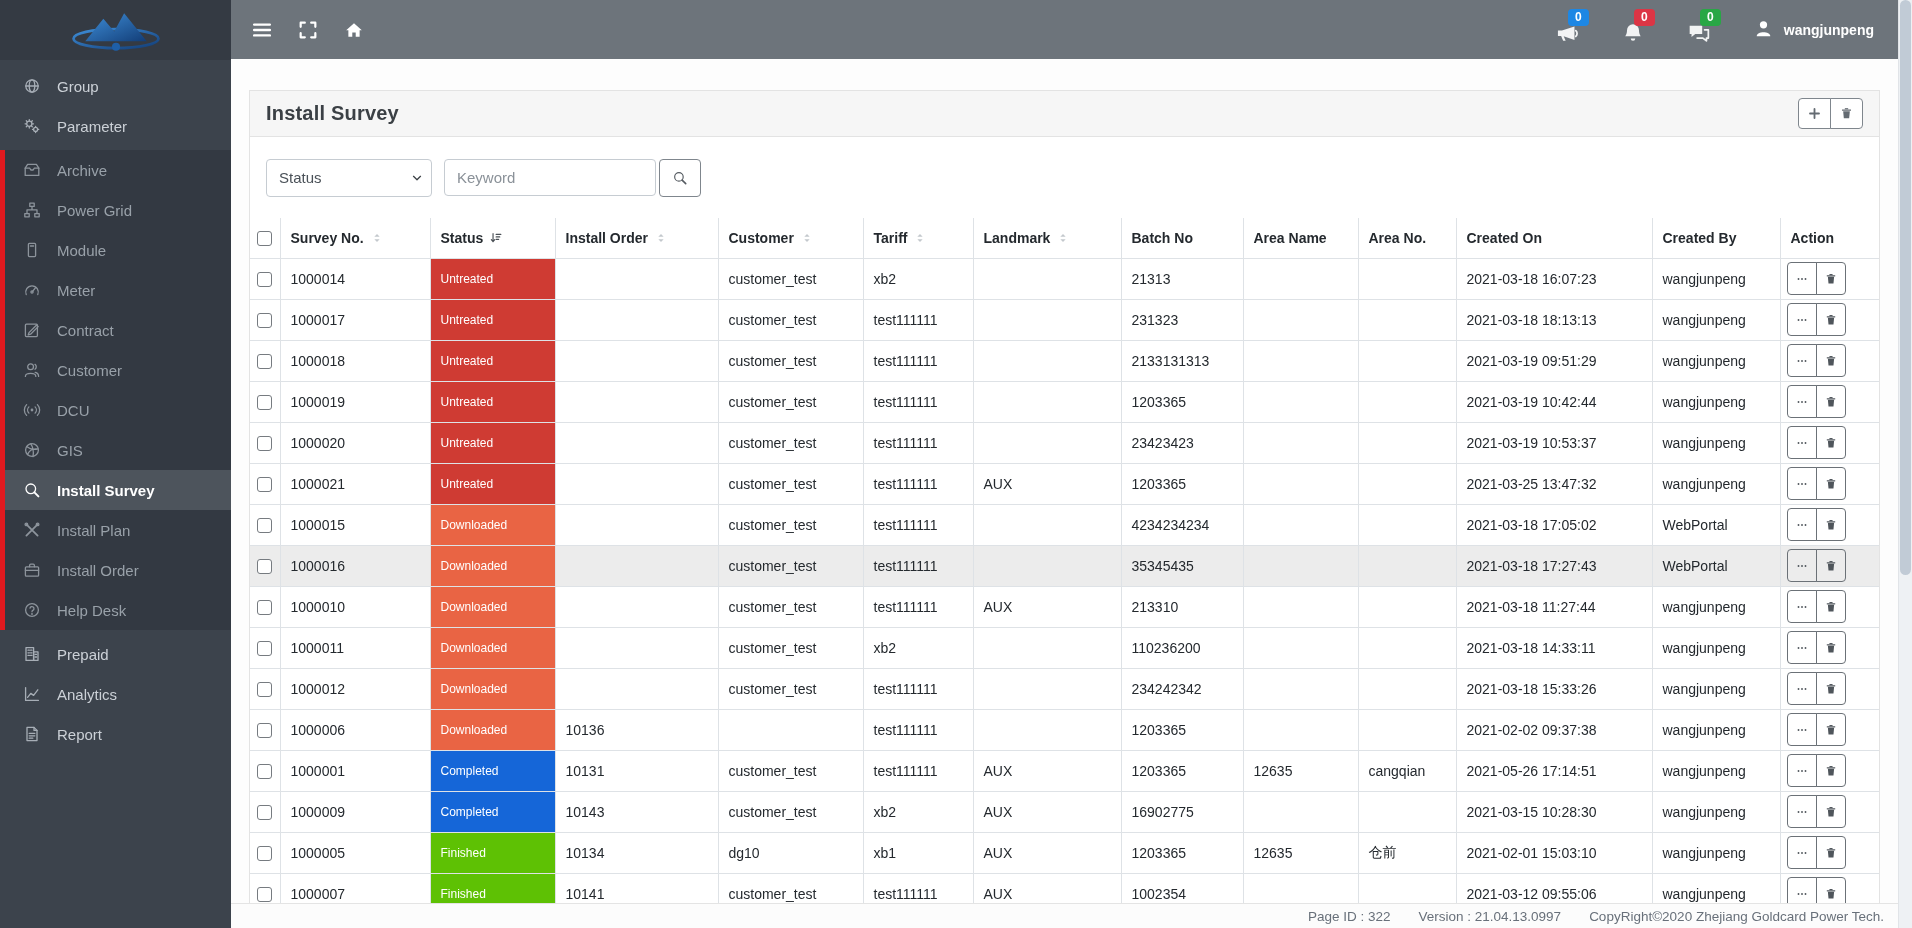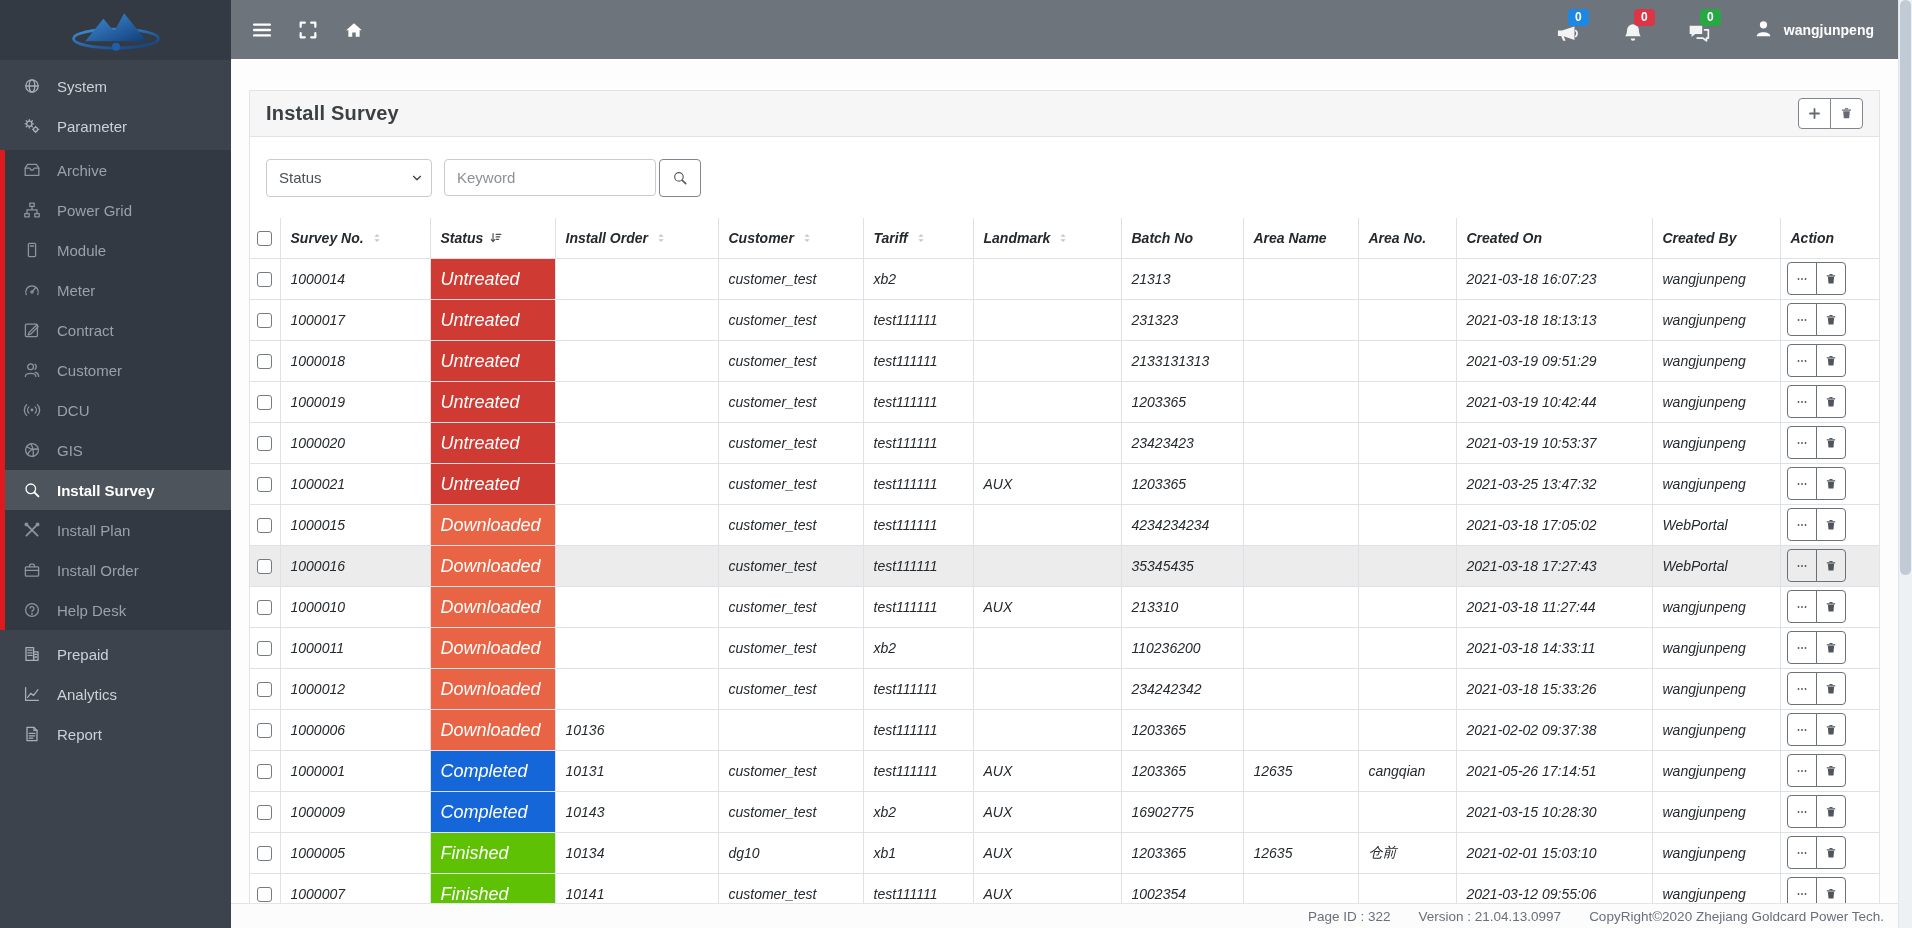--- a/index.html
+++ b/index.html
@@ -55,34 +55,34 @@
         padding:0 30px 0 12px;font-size:15px;color:#4a5158;background:#fff;font-family:inherit;cursor:pointer;}
   .select-wrap .chev{position:absolute;right:8px;top:12px;width:14px;height:14px;color:#3b4045;pointer-events:none;}
   .input-group{display:flex;align-items:center;}
   .input-group input{width:212px;height:37px;border:1px solid #c6ccd2;border-radius:4px;padding:0 12px;font-size:15px;color:#4a5158;font-family:inherit;}
   .input-group input::placeholder{color:#8a9198;}
   .search-btn{width:42px;height:38px;margin-left:3px;background:#fff;border:1px solid #7f868d;border-radius:4px;
         display:flex;align-items:center;justify-content:center;cursor:pointer;}
   .search-btn .ic{width:16px;height:16px;color:#555b61;}
 
   
-  .table-wrap{position:absolute;top:127px;left:0;right:0;bottom:0;overflow:hidden;font-style:italic;}
+  .table-wrap{position:absolute;top:127px;left:0;right:0;bottom:0;overflow:hidden;}
   table{width:100%;border-collapse:collapse;table-layout:fixed;font-size:14px;color:#24292e;}
   thead th{height:40px;font-weight:700;text-align:left;padding:0 6px 0 10px;border:1px solid #dee2e6;border-top:none;background:#fff;white-space:nowrap;}
   tbody td{height:40px;border:1px solid #dee2e6;padding:0 6px 0 10px;white-space:nowrap;overflow:hidden;}
   th:first-child,td:first-child{border-left:none;}
   th:last-child,td:last-child{border-right:none;}
   .th-label{margin-right:6px;}
   th .ic{width:14px;height:14px;vertical-align:-2px;}
   .sort{color:#c3c8cd;}
   .sort-active{color:#4a5056;}
   .cb-cell{text-align:center;padding:0 !important;}
   .cb{width:15px;height:15px;border:1.6px solid #767b80;border-radius:3px;background:#fff;display:inline-block;vertical-align:middle;cursor:pointer;}
   .status-cell{padding:0 !important;color:#fff;}
-  .status-cell span{display:block;padding-left:10px;line-height:40px;font-size:18px;}
+  .status-cell span{display:block;padding-left:10px;line-height:40px;font-size:12px;}
   tr.hl td{background:#ececec;}
   .action-cell{padding:0 0 0 6px !important;}
   .action-group{display:flex;}
   .action-group button{width:30px;height:33px;background:transparent;border:1px solid #6b7177;display:flex;align-items:center;justify-content:center;cursor:pointer;}
   .action-group button:first-child{border-radius:4px 0 0 4px;}
   .action-group button + button{margin-left:-1px;border-radius:0 4px 4px 0;}
   .action-group .ic{width:14px;height:14px;color:#4f555b;}
 
   .footer{position:absolute;left:0;right:0;bottom:0;height:25px;background:#fcfcfc;border-top:1px solid #e4e4e4;z-index:10;
           display:flex;align-items:center;justify-content:flex-end;gap:28px;padding-right:14px;font-size:13.5px;color:#68707a;}
@@ -106,21 +106,21 @@
         <circle cx="80" cy="44" r="4.5" fill="#1e5fa8"></circle>
       </svg>
     </div>
     <nav class="menu" id="sidebar-menu">
         <div class="side-item">
           <svg class="ic " viewBox="0 0 18 18" style="fill:none;stroke:currentColor;stroke-width:1.3;stroke-linecap:round;stroke-linejoin:round;" aria-hidden="true">
             <circle cx="9" cy="9" r="6.2"></circle>
             <ellipse cx="9" cy="9" rx="2.8" ry="6.2"></ellipse>
             <path d="M2.8 9h12.4"></path>
           </svg>
-          <span class="side-label">System</span>
+          <span class="side-label">Group</span>
         </div>
         <div class="side-item">
           <svg class="ic " viewBox="0 0 18 18" style="fill:none;stroke:currentColor;stroke-width:1.3;stroke-linecap:round;stroke-linejoin:round;" aria-hidden="true">
             <circle cx="6.3" cy="6.8" r="2.6"></circle>
             <path d="M6.3 2.6v1.2M6.3 9.8v1.2M2.1 6.8h1.2M9.3 6.8h1.2M3.3 3.8l.9.9M8.4 8.9l.9.9M9.3 3.8l-.9.9M3.3 9.8l.9-.9"></path>
             <circle cx="12.6" cy="12.4" r="2"></circle>
             <path d="M12.6 9.3v1M12.6 14.5v1M9.5 12.4h1M14.7 12.4h1"></path>
           </svg>
           <span class="side-label">Parameter</span>
         </div>

